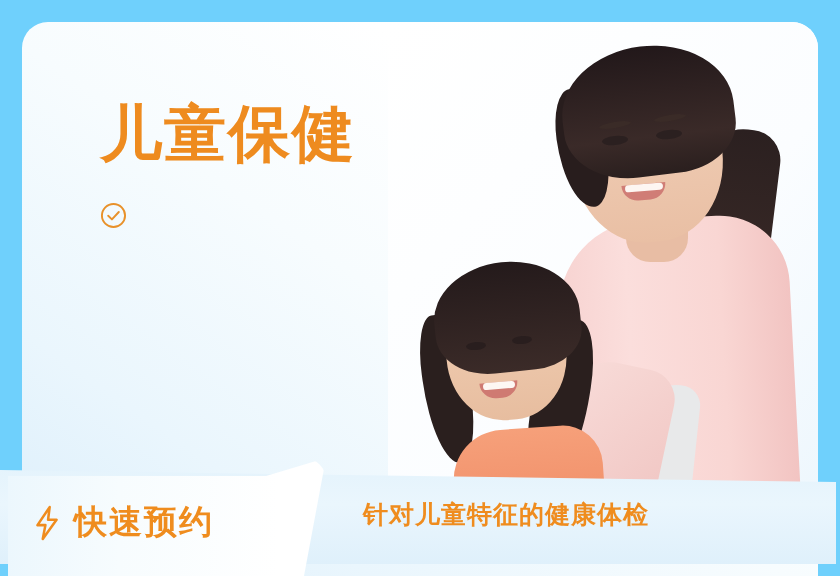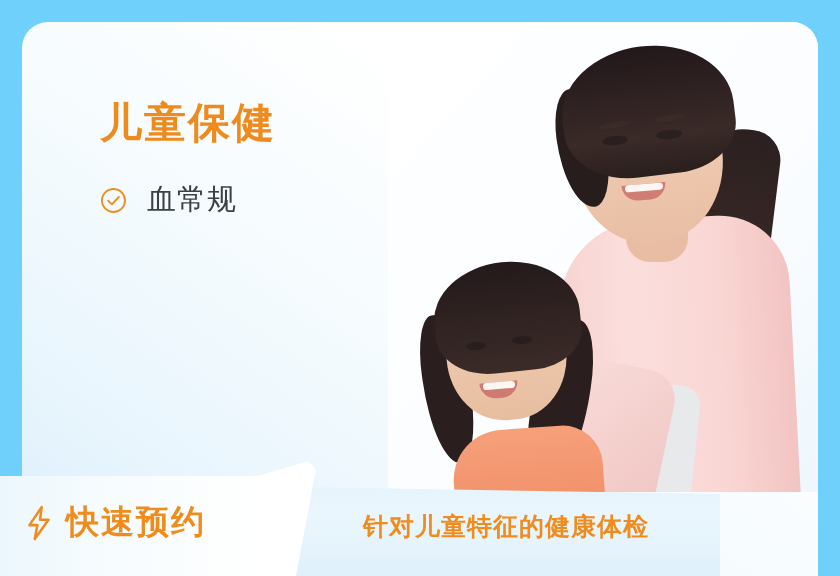--- a/index.html
+++ b/index.html
@@ -160,21 +160,21 @@
 
   
   .content {
     position: absolute;
     left: 78px;
     top: 78px;
     width: 360px;
   }
   .title {
     color: #ee8b1f;
-    font-size: 42px;
+    font-size: 62px;
     font-weight: 700;
     letter-spacing: 2px;
     line-height: 1.1;
     margin: 0 0 34px 0;
     white-space: nowrap;
   }
   .feature-list {
     list-style: none;
     margin: 0;
     padding: 0;
@@ -195,29 +195,29 @@
     font-size: 29px;
     font-weight: 400;
     letter-spacing: 1px;
     white-space: nowrap;
   }
 
   
   .bottom-bar {
     position: absolute;
     left: 0;
-    bottom: 0;
-    width: 720px;
+    bottom: 12px;
+    width: 836px;
     height: 100px;
     background: linear-gradient(to bottom, #e4f3fc 0%, #eaf6fd 40%, #dff0fb 100%);
     clip-path: polygon(0 6px, 100% 18px, 100% 100%, 0 100%);
   }
   .quick-panel {
     position: absolute;
-    left: 0;
+    left: 8px;
     bottom: 0;
     width: 318px;
     height: 118px;
     background: linear-gradient(to right, #ecf7fd 0%, #f7fcfe 35%, #ffffff 85%);
     clip-path: polygon(0 18px, 258px 18px, 318px 0, 296px 118px, 0 118px);
     border-radius: 0 22px 0 0;
   }
   .quick-inner {
     position: absolute;
     left: 24px;
@@ -296,21 +296,20 @@
 
       <ul class="feature-list">
 
         <li class="feature-item">
           <span class="check-icon">
             <svg viewBox="0 0 28 28" width="27" height="27">
               <circle cx="14" cy="14" r="12" fill="none" stroke="#e8912a" stroke-width="2"></circle>
               <polyline points="8.5,14.2 12.4,18 19.5,10.4" fill="none" stroke="#e8912a" stroke-width="2" stroke-linecap="round" stroke-linejoin="round"></polyline>
             </svg>
           </span>
-          <span class="feature-label">血常规</span>
         </li>
 
 
 
       </ul>
     </div>
   </div>
 
   <div class="bottom-bar">
     <div class="tagline" style="left:363px; top:34px;">针对儿童特征的健康体检</div>

